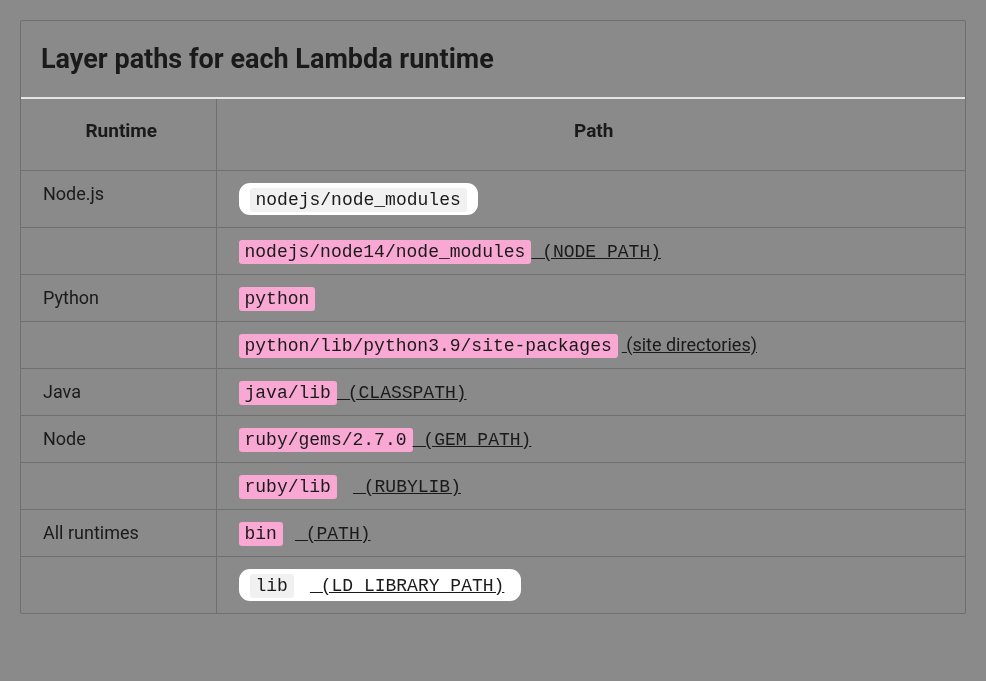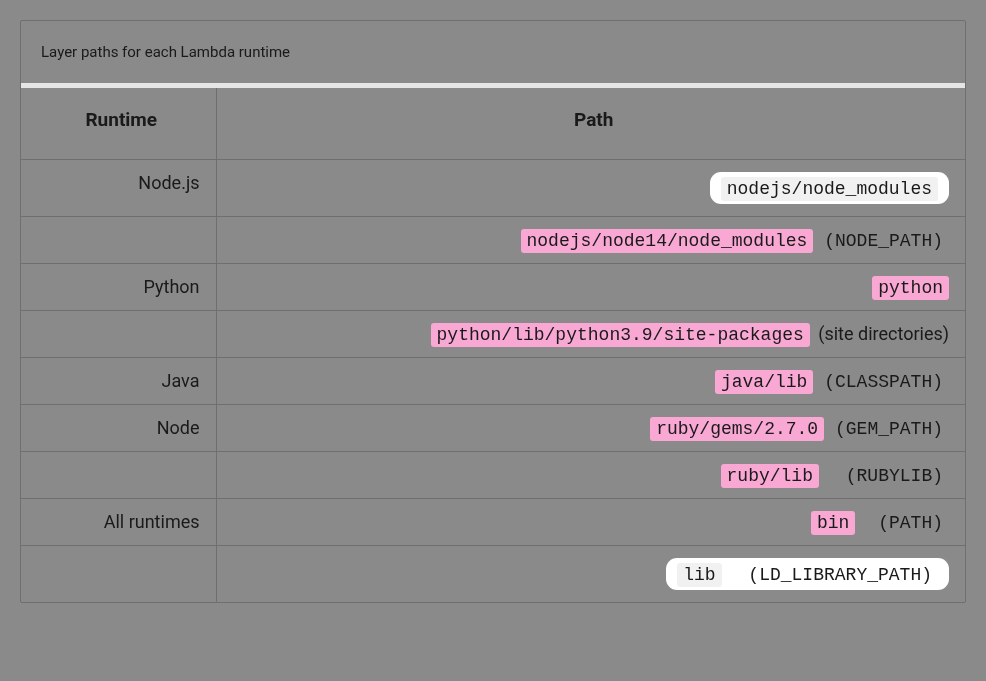--- a/index.html
+++ b/index.html
@@ -13,25 +13,25 @@
       padding: 20px;
       width: 986px;
       height: 681px;
     }
     .table-container {
       background: #8a8a8a;
       border: 1px solid #6f6f6f;
       border-radius: 2px;
     }
     .caption {
-      font-size: 15px;
-      font-weight: 400;
+      font-size: 27px;
+      font-weight: 700;
       color: #1a1a1a;
       padding: 22px 20px;
-      border-bottom: 5px solid #e5e5e5;
+      border-bottom: 2px solid #e5e5e5;
     }
     table {
       width: 100%;
       border-collapse: collapse;
     }
     th {
       text-align: center;
       font-size: 19px;
       font-weight: 700;
       color: #1a1a1a;
@@ -42,21 +42,20 @@
     th:last-child {
       border-right: none;
     }
     td {
       font-size: 18px;
       color: #1a1a1a;
       padding: 12px 16px 12px 22px;
       border-bottom: 1px solid #6f6f6f;
       border-right: 1px solid #6f6f6f;
       vertical-align: top;
-      text-align: right;
     }
     td:last-child {
       border-right: none;
     }
     tr:last-child td {
       border-bottom: none;
     }
     .col-runtime {
       width: 195px;
     }
@@ -71,20 +70,21 @@
       background: #ffffff;
       border-radius: 11px;
       padding: 5px 11px;
       display: inline-block;
     }
     .highlight code {
       background: #f1f1f1;
     }
     .suffix {
       margin-left: 4px;
+      text-decoration: underline;
     }
   </style>
 </head>
 <body>
 
 <div class="table-container">
   <div class="caption">Layer paths for each Lambda runtime</div>
   <table>
     <thead>
       <tr>

